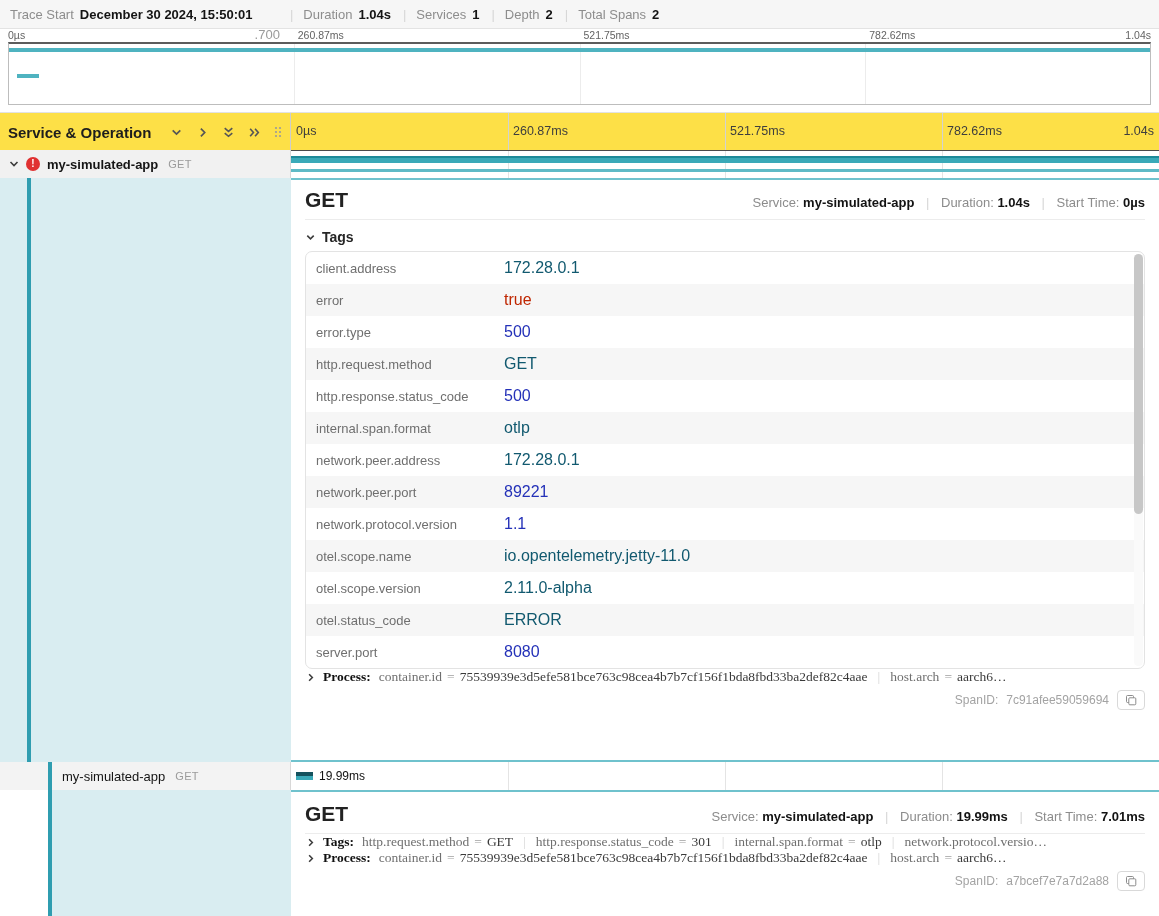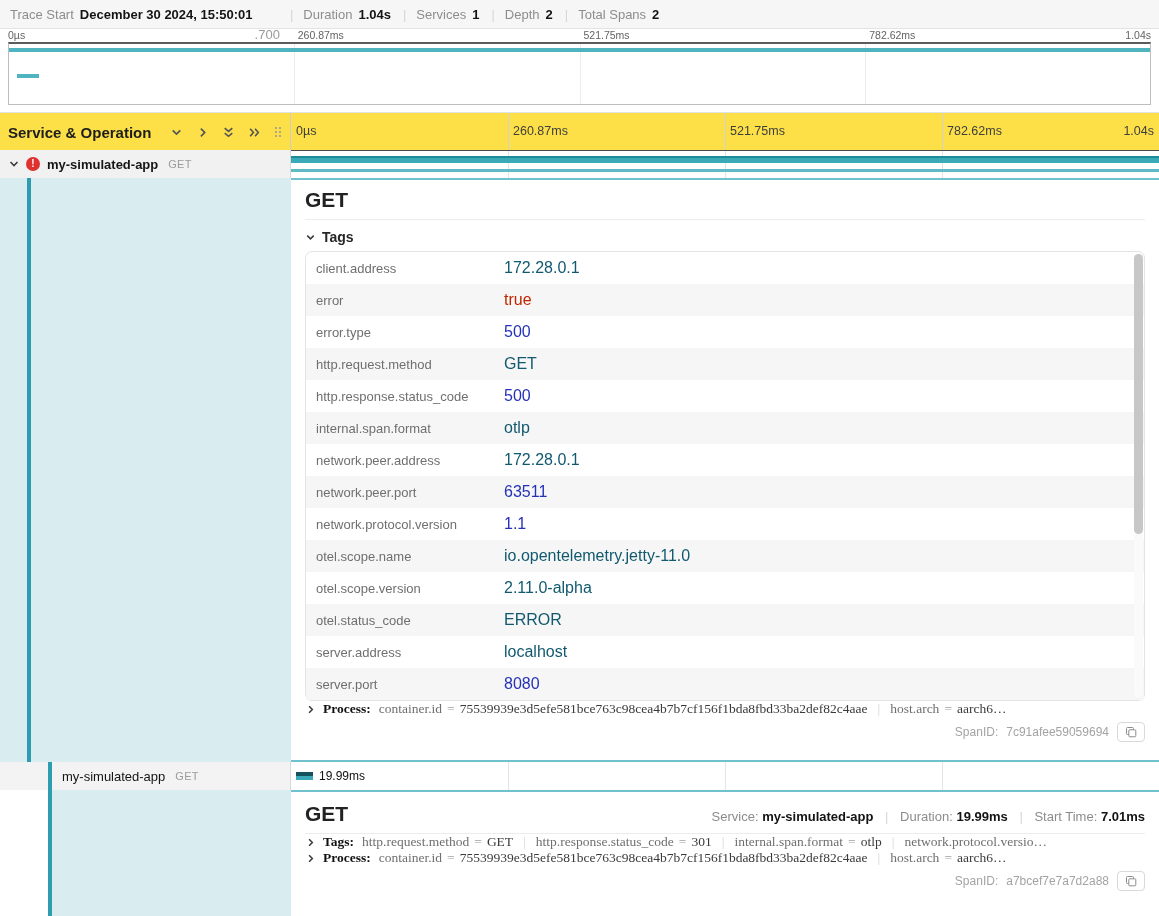--- a/index.html
+++ b/index.html
@@ -217,20 +217,30 @@
     <div class="bar-sub"></div>
   </div>
 
   <div class="tree-bg1">
     <div class="tree-line1"></div>
   </div>
 
   <section class="panel panel1">
     <div class="dh">
       <h2>GET</h2>
+      <div class="meta">
+        <span>Service:</span>
+        <strong>my-simulated-app</strong>
+        <span class="sep">|</span>
+        <span>Duration:</span>
+        <strong>1.04s</strong>
+        <span class="sep">|</span>
+        <span>Start Time:</span>
+        <strong>0µs</strong>
+      </div>
     </div>
 
     <div class="acc">
       <svg width="11" height="11" viewBox="0 0 12 12">
           <path d="M2.5 4 L6 7.5 L9.5 4" fill="none" stroke="#3c3c3c" stroke-width="1.7"></path>
         </svg>
       <span>Tags</span>
     </div>
 
     <div class="kv-wrap">
@@ -257,41 +267,37 @@
       <div class="kv-row">
           <span class="kv-key">internal.span.format</span>
           <span class="kv-val t-str">otlp</span>
         </div>
       <div class="kv-row">
           <span class="kv-key">network.peer.address</span>
           <span class="kv-val t-str">172.28.0.1</span>
         </div>
       <div class="kv-row">
           <span class="kv-key">network.peer.port</span>
-          <span class="kv-val t-num">63511</span>
+          <span class="kv-val t-num">89221</span>
         </div>
       <div class="kv-row">
           <span class="kv-key">network.protocol.version</span>
           <span class="kv-val t-num">1.1</span>
         </div>
       <div class="kv-row">
           <span class="kv-key">otel.scope.name</span>
           <span class="kv-val t-str">io.opentelemetry.jetty-11.0</span>
         </div>
       <div class="kv-row">
           <span class="kv-key">otel.scope.version</span>
           <span class="kv-val t-str">2.11.0-alpha</span>
         </div>
       <div class="kv-row">
           <span class="kv-key">otel.status_code</span>
           <span class="kv-val t-str">ERROR</span>
-        </div>
-      <div class="kv-row">
-          <span class="kv-key">server.address</span>
-          <span class="kv-val t-str">localhost</span>
         </div>
       <div class="kv-row">
           <span class="kv-key">server.port</span>
           <span class="kv-val t-num">8080</span>
         </div>
       <div class="kv-scroll">
           <div class="kv-thumb"></div>
         </div>
     </div>
 

